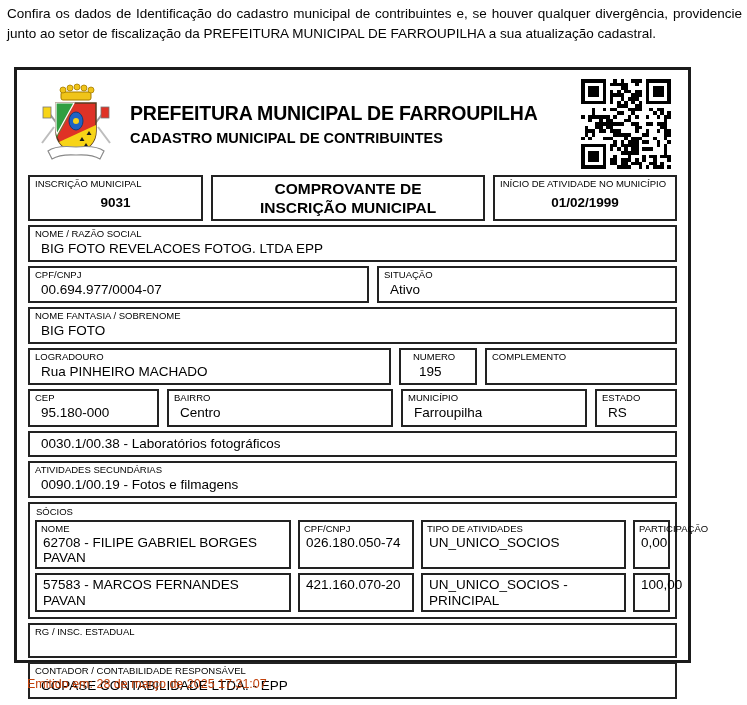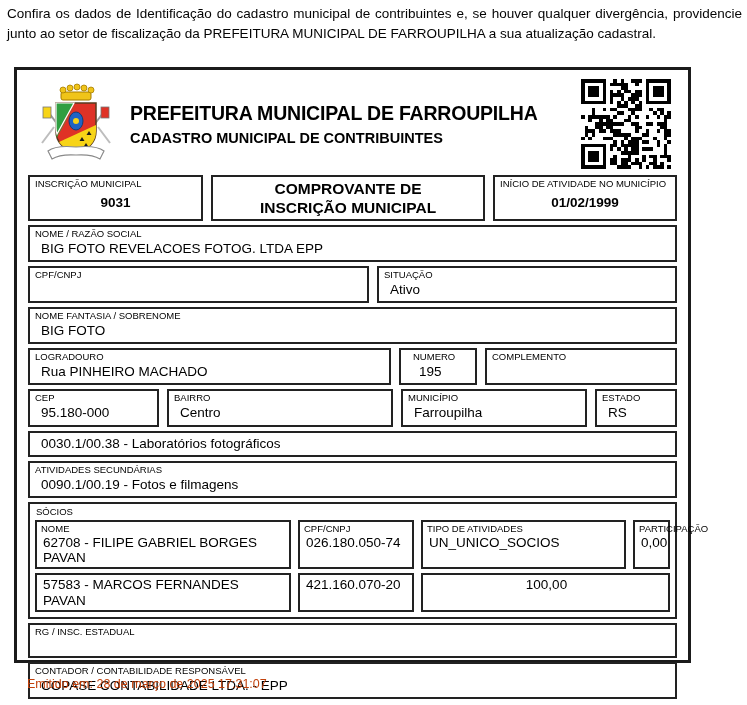--- a/index.html
+++ b/index.html
@@ -435,20 +435,21 @@
   <div class="frow">
     <div class="fbox grow">
       <div class="flabel">NOME / RAZÃO SOCIAL</div>
       <div class="fvalue">BIG FOTO REVELACOES FOTOG. LTDA EPP</div>
     </div>
   </div>
 
   <div class="frow">
     <div class="fbox w-cpf">
       <div class="flabel">CPF/CNPJ</div>
+      <div class="fvalue">00.694.977/0004-07</div>
     </div>
     <div class="fbox grow">
       <div class="flabel">SITUAÇÃO</div>
       <div class="fvalue">Ativo</div>
     </div>
   </div>
 
   <div class="frow">
     <div class="fbox grow">
       <div class="flabel">NOME FANTASIA / SOBRENOME</div>
@@ -525,20 +526,23 @@
       </div>
     </div>
 
     <div class="srow srow2">
       <div class="scell sc-nome">
         <div class="svalue">57583 - MARCOS FERNANDES PAVAN</div>
       </div>
       <div class="scell sc-cpf">
         <div class="svalue">421.160.070-20</div>
       </div>
+      <div class="scell sc-tipo">
+        <div class="svalue">UN_UNICO_SOCIOS - PRINCIPAL</div>
+      </div>
       <div class="scell sc-part">
         <div class="svalue center">100,00</div>
       </div>
     </div>
   </div>
 
   <div class="frow">
     <div class="fbox grow rg-box">
       <div class="flabel">RG / INSC. ESTADUAL</div>
       <div class="fvalue"></div>

